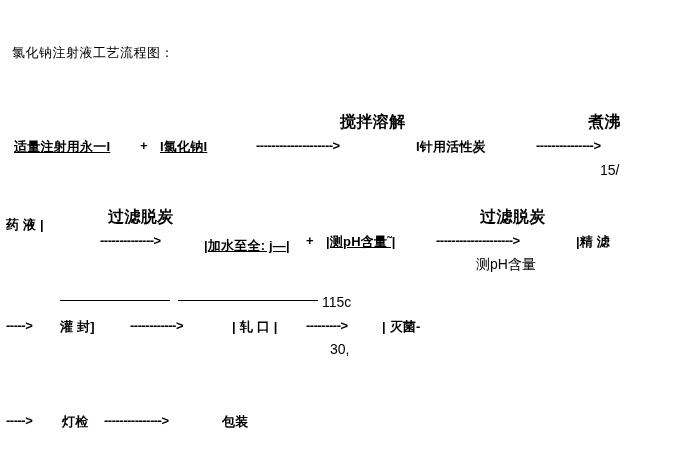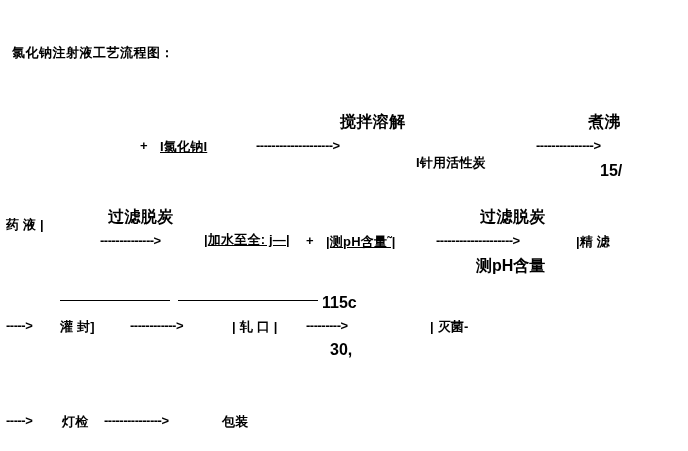--- a/index.html
+++ b/index.html
@@ -18,21 +18,21 @@
     position: relative;
     width: 688px;
     height: 451px;
   }
   .abs {
     position: absolute;
     white-space: pre;
   }
   .title {
     font-size: 13px;
-    font-weight: bold;
+    font-weight: normal;
     letter-spacing: 0.5px;
   }
   .node {
     font-size: 13px;
     font-weight: bold;
     letter-spacing: 0.2px;
   }
   .node-u {
     font-size: 13px;
     font-weight: bold;
@@ -43,61 +43,62 @@
     font-size: 16px;
     font-weight: bold;
     letter-spacing: 0.4px;
   }
   .arrow {
     font-size: 13px;
     font-weight: bold;
     letter-spacing: -0.5px;
   }
   .small {
-    font-size: 16px;
-    font-weight: bold;
+    font-size: 14px;
+    font-weight: normal;
   }
   .topbar {
     position: absolute;
     border-top: 1.5px solid #000;
   }
 </style>
 </head>
 <body>
 
 <div class="page">
 
   <div class="abs title" style="left:12px; top:44px;">氯化钠注射液工艺流程图：</div>
 
   <div class="abs label" style="left:340px; top:112px;">搅拌溶解</div>
 
   <div class="abs label" style="left:588px; top:112px;">煮沸</div>
 
+  <div class="abs node-u" style="left:14px; top:138px;">适量注射用永一I</div>
 
   <div class="abs node" style="left:140px; top:138px;">+</div>
 
   <div class="abs node-u" style="left:160px; top:138px;">I氯化钠I</div>
 
   <div class="abs arrow" style="left:256px; top:138px;">--------------------&gt;</div>
 
-  <div class="abs node" style="left:416px; top:154px;">I针用活性炭</div>
+  <div class="abs node" style="left:416px; top:138px;">I针用活性炭</div>
 
   <div class="abs arrow" style="left:536px; top:138px;">---------------&gt;</div>
 
   <div class="abs small" style="left:600px; top:162px;">15/</div>
 
   <div class="abs label" style="left:108px; top:207px;">过滤脱炭</div>
 
   <div class="abs label" style="left:480px; top:207px;">过滤脱炭</div>
 
   <div class="abs node" style="left:6px; top:216px;">药 液 |</div>
 
   <div class="abs arrow" style="left:100px; top:233px;">--------------&gt;</div>
 
-  <div class="abs node-u" style="left:204px; top:231px;text-align:center;">|加水至全: j—|</div>
+  <div class="abs node-u" style="left:204px; top:237px;text-align:center;">|加水至全: j—|</div>
 
   <div class="abs node" style="left:306px; top:233px;">+</div>
 
   <div class="abs node-u" style="left:326px; top:233px;">|测pH含量˜|</div>
 
   <div class="abs arrow" style="left:436px; top:233px;">--------------------&gt;</div>
 
   <div class="abs node" style="left:576px; top:233px;">|精 滤</div>
 
   <div class="abs small" style="left:476px; top:256px;">测pH含量</div>
@@ -110,21 +111,21 @@
   <div class="abs arrow" style="left:6px; top:318px;">-----&gt;</div>
 
   <div class="abs node" style="left:60px; top:318px;text-align:center;">灌 封]</div>
 
   <div class="abs arrow" style="left:130px; top:318px;">------------&gt;</div>
 
   <div class="abs node" style="left:232px; top:318px;">| 轧 口 |</div>
 
   <div class="abs arrow" style="left:306px; top:318px;">---------&gt;</div>
 
-  <div class="abs node" style="left:382px; top:318px;margin-left:48px;">| 灭菌-</div>
+  <div class="abs node" style="left:382px; top:318px;">| 灭菌-</div>
 
   <div class="abs small" style="left:330px; top:341px;">30,</div>
 
   <div class="abs arrow" style="left:6px; top:413px;">-----&gt;</div>
 
   <div class="abs node" style="left:62px; top:413px;">灯检</div>
 
   <div class="abs arrow" style="left:104px; top:413px;">---------------&gt;</div>
 
   <div class="abs node" style="left:222px; top:413px;">包装</div>

